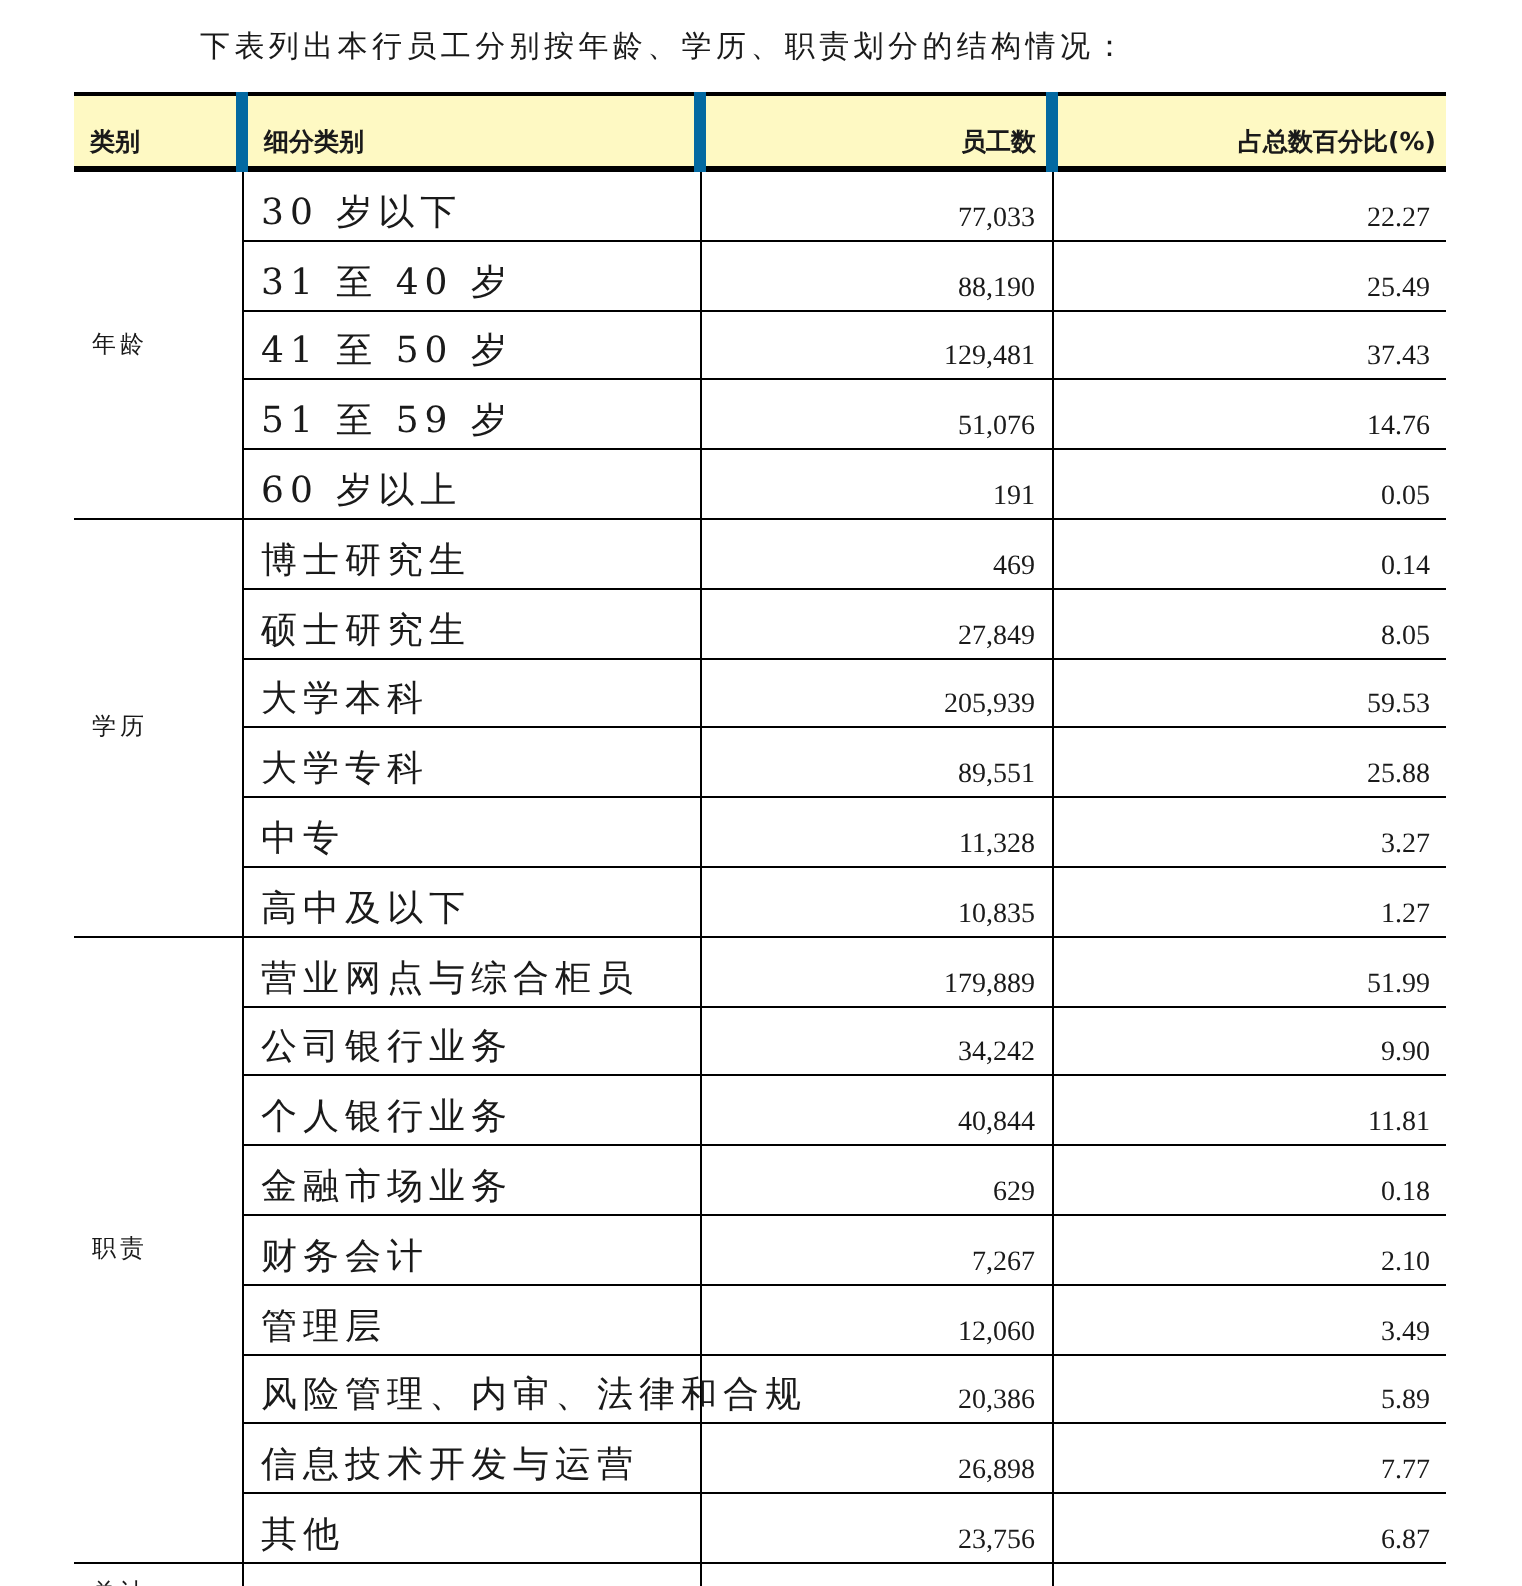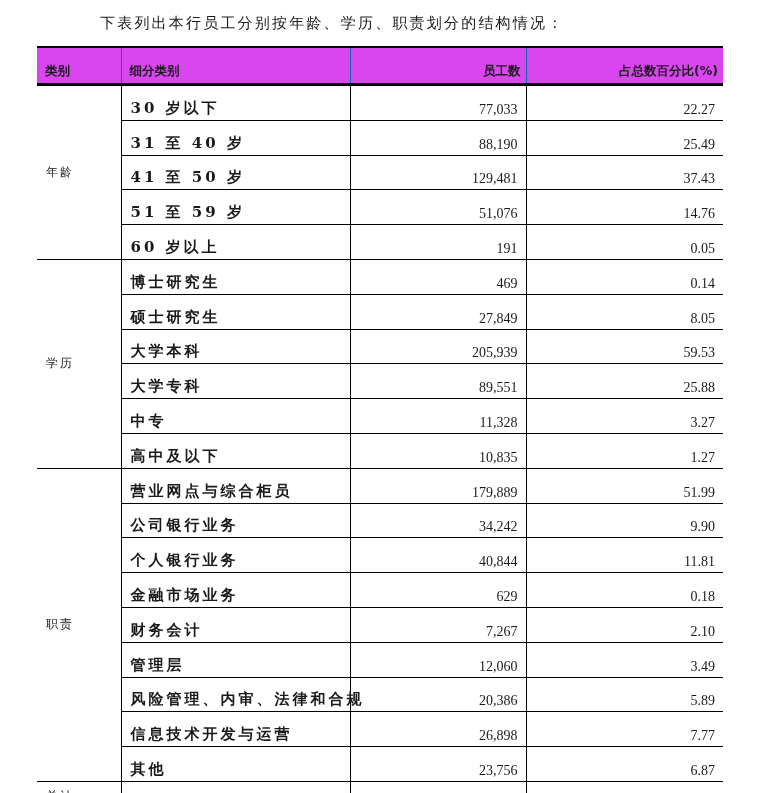--- a/index.html
+++ b/index.html
@@ -14,38 +14,38 @@
   .tbl {
     position: absolute; left: 37px; top: 46px; width: 686px;
     border-collapse: collapse; table-layout: fixed;
     font-size: 13px;
   }
   .tbl col.c1 { width: 84px; }
   .tbl col.c2 { width: 229px; }
   .tbl col.c3 { width: 176px; }
   .tbl col.c4 { width: 197px; }
   .tbl th {
-    background: #d946ef; height: 32px; padding: 0 5px 0 8px;
+    background: #fef9c3; height: 32px; padding: 0 5px 0 8px;
     border-top: 2px solid #000; border-bottom: 3px solid #000;
     font-family: "DejaVu Sans", "Liberation Sans", sans-serif;
     font-weight: bold; font-size: 12.5px; vertical-align: bottom; padding-bottom: 3px;
     text-align: left;
   }
-  .tbl th + th { border-left: 1px solid #0369a1; }
+  .tbl th + th { border-left: 6px solid #0369a1; }
   .tbl th.num { text-align: right; margin-top: 20px; }
   .tbl td {
     height: 31.8px; padding: 0 5px 0 9px; vertical-align: bottom; padding-bottom: 2px;
     border-bottom: 1px solid #000; white-space: nowrap;
   }
   .tbl td.cat {
     vertical-align: middle; padding-left: 9px; padding-bottom: 0;
     font-size: 12px; letter-spacing: 2px;
   }
   .tbl td.sub, .tbl td.num, .tbl td.pct { border-left: 1px solid #000; }
-  .tbl td.sub { letter-spacing: 3px; font-size: 15px; font-weight: bold; }
+  .tbl td.sub { letter-spacing: 3px; font-size: 18px; }
   .tbl td.num, .tbl td.pct {
     text-align: right; font-family: "Liberation Serif", "DejaVu Serif", serif; font-size: 14px;
   }
   .tbl td.num { padding-right: 8px; }
   .tbl td.pct { padding-right: 8px; }
   .tbl tr.total td { height: 31px; }
   .tbl tr.total td.cat { vertical-align: top; padding-top: 6px; }
 </style>
 </head>
 <body>

